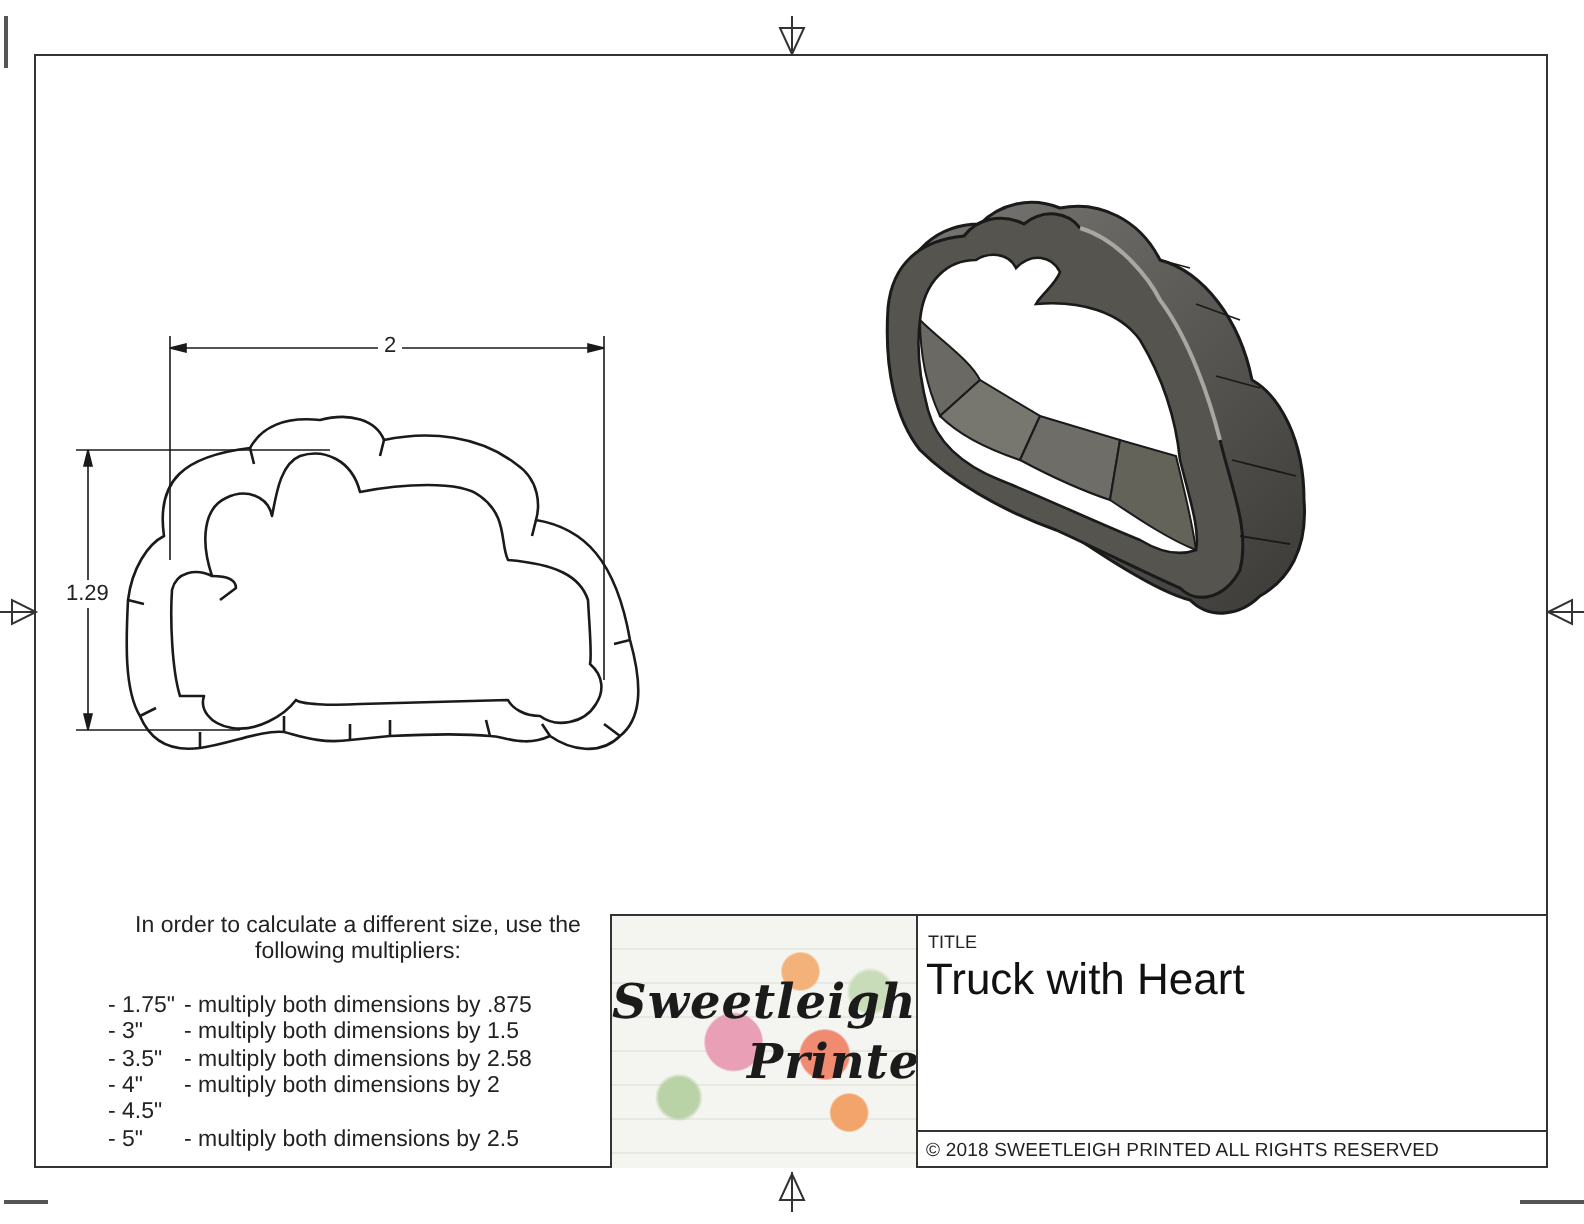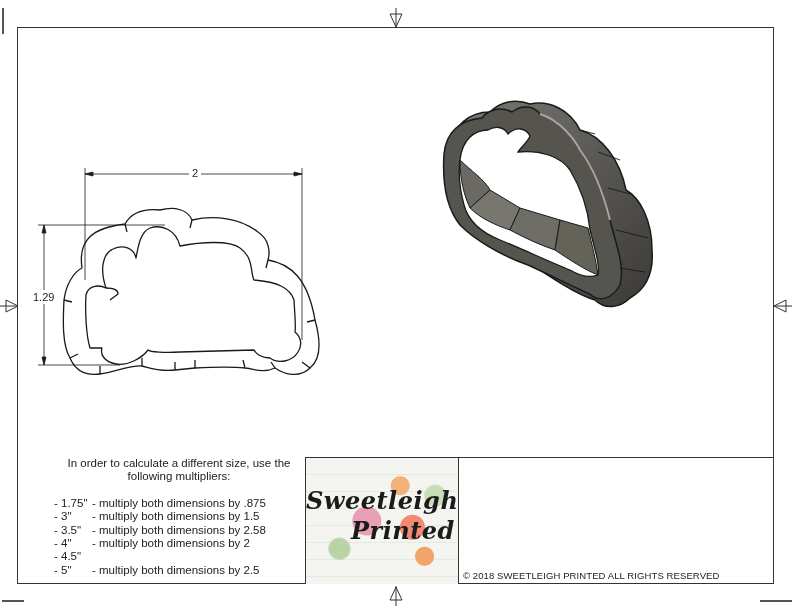--- a/index.html
+++ b/index.html
@@ -15,21 +15,21 @@
   .logo-cell { position:absolute; left:0; top:0; width:153px; height:126px; border-right:1.5px solid #333; box-sizing:border-box; overflow:hidden;
      background:
        radial-gradient(circle at 62% 22%, #f2b27a 0 9px, transparent 10px),
        radial-gradient(circle at 40% 50%, #e9a0b6 0 14px, transparent 15px),
        radial-gradient(circle at 70% 55%, #f08b72 0 12px, transparent 13px),
        radial-gradient(circle at 78% 78%, #f2a46b 0 9px, transparent 10px),
        radial-gradient(circle at 22% 72%, #b9d3a7 0 10px, transparent 12px),
        radial-gradient(circle at 85% 30%, #c9dcb9 0 10px, transparent 12px),
        repeating-linear-gradient(180deg, #f4f5f1 0 16px, #e6e8e2 16px 17px);
   }
-  .logo-text { position:absolute; left:0; width:149px; font-family:"DejaVu Serif", serif; font-style:italic; font-weight:bold; color:#1b1b1b; letter-spacing:0.5px; }
+  .logo-text { position:absolute; left:0; width:149px; text-align:center; font-family:"DejaVu Serif", serif; font-style:italic; font-weight:bold; color:#1b1b1b; letter-spacing:0.5px; }
   .title-cell { position:absolute; left:153px; top:0; right:0; height:108px; border-bottom:1.5px solid #333; box-sizing:border-box; }
   .title-label { position:absolute; left:5px; top:8px; font-size:9px; color:#222; }
   .title-value { position:absolute; left:4px; top:19px; font-size:22px; color:#111; }
   .copyright { position:absolute; left:157px; top:112px; font-size:9.5px; color:#222; letter-spacing:0.1px; white-space:nowrap; }
   .dim-text { position:absolute; font-size:11px; color:#222; background:#fff; }
 </style>
 </head>
 <body>
 
 <div class="corner-mark" style="left:2px; top:8px; width:1.5px; height:26px;"></div>
@@ -140,14 +140,18 @@
     <span class="mult-size">- 5"</span>
     <span>- multiply both dimensions by 2.5</span>
   </div>
 </div>
 
 <div class="titleblock">
   <div class="logo-cell">
     <div class="logo-text" style="top:28px; font-size:24px;">Sweetleigh</div>
     <div class="logo-text" style="top:58px; font-size:24px;padding-left:45px;">Printed</div>
   </div>
+  <div class="title-cell">
+    <div class="title-label">TITLE</div>
+    <div class="title-value">Truck with Heart</div>
+  </div>
   <div class="copyright">© 2018  SWEETLEIGH PRINTED  ALL RIGHTS RESERVED</div>
 </div>
 
 </body></html>

